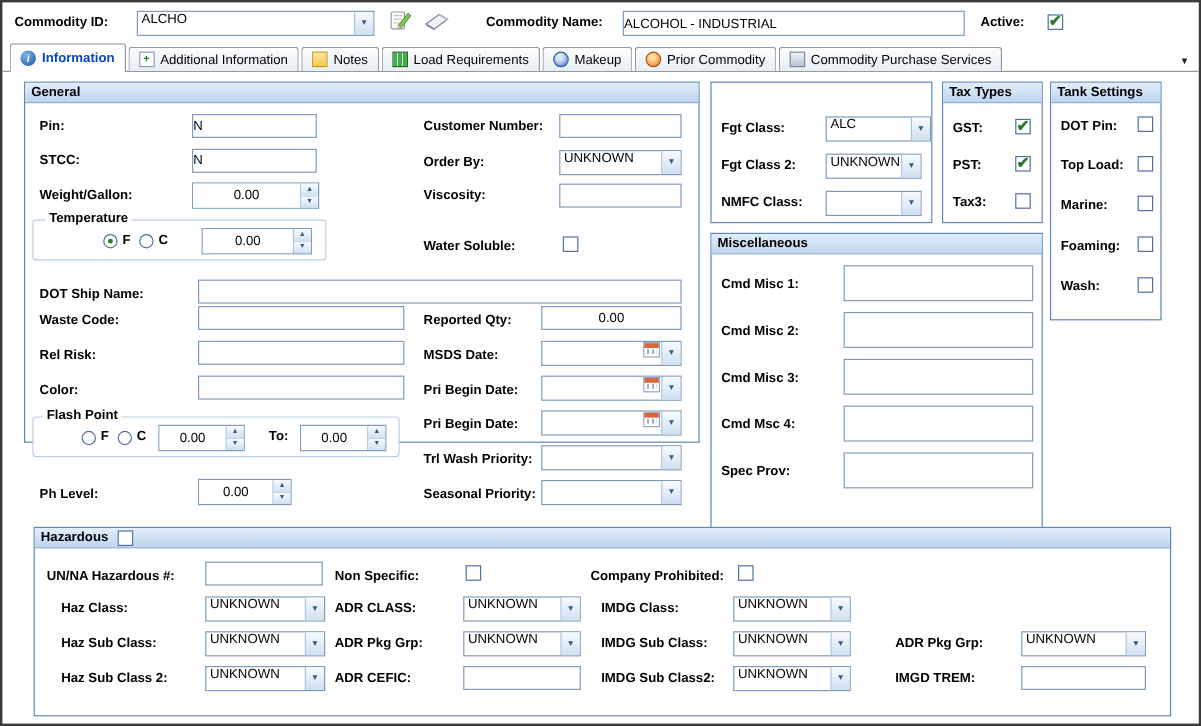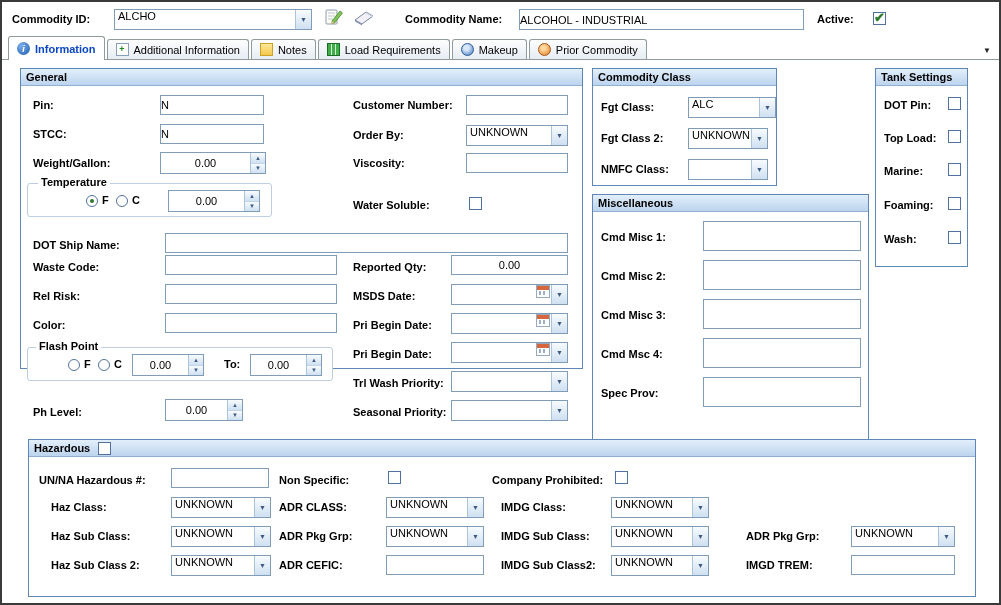--- a/index.html
+++ b/index.html
@@ -160,20 +160,24 @@
       <span class="ticon ti-load"></span>
       <span>Load Requirements</span>
     </div>
     <div class="tab">
       <span class="ticon ti-makeup"></span>
       <span>Makeup</span>
     </div>
     <div class="tab">
       <span class="ticon ti-prior"></span>
       <span>Prior Commodity</span>
+    </div>
+    <div class="tab">
+      <span class="ticon ti-cps"></span>
+      <span>Commodity Purchase Services</span>
     </div>
   </div>
   <span class="tab-overflow">▼</span>
 
   <div class="grp" style="left:18px;top:66px;width:563px;height:301px">
     <div class="grp-h">
       <span>General</span>
     </div>
 
     <span class="lbl" style="left:12px;top:30px">Pin:</span>
@@ -287,40 +291,48 @@
       </span>
     </div>
     <span class="lbl" style="left:332px;top:337px">Seasonal Priority:</span>
     <div class="combo" style="left:430px;top:331px;width:117px">
       <span class="val"></span>
       <span class="cbtn">▼</span>
     </div>
   </div>
 
   <div class="grp" style="left:590px;top:66px;width:185px;height:118px">
-    <div class="grp-h">
-      <span>Commodity Class</span>
-    </div>
     <span class="lbl" style="left:8px;top:32px">Fgt Class:</span>
     <div class="combo" style="left:95px;top:28px;width:88px">
       <span class="val">ALC</span>
       <span class="cbtn">▼</span>
     </div>
     <span class="lbl" style="left:8px;top:63px">Fgt Class 2:</span>
     <div class="combo" style="left:95px;top:59px;width:80px">
       <span class="val">UNKNOWN</span>
       <span class="cbtn">▼</span>
     </div>
     <span class="lbl" style="left:8px;top:94px">NMFC Class:</span>
     <div class="combo" style="left:95px;top:90px;width:80px">
       <span class="val"></span>
       <span class="cbtn">▼</span>
     </div>
   </div>
 
+  <div class="grp" style="left:783px;top:66px;width:84px;height:118px">
+    <div class="grp-h">
+      <span>Tax Types</span>
+    </div>
+    <span class="lbl" style="left:8px;top:32px">GST:</span>
+    <span class="chk checked" style="left:60px;top:30px"></span>
+    <span class="lbl" style="left:8px;top:63px">PST:</span>
+    <span class="chk checked" style="left:60px;top:61px"></span>
+    <span class="lbl" style="left:8px;top:94px">Tax3:</span>
+    <span class="chk" style="left:60px;top:92px"></span>
+  </div>
 
   <div class="grp" style="left:873px;top:66px;width:93px;height:199px">
     <div class="grp-h">
       <span>Tank Settings</span>
     </div>
     <span class="lbl" style="left:8px;top:30px">DOT Pin:</span>
     <span class="chk" style="left:72px;top:28px"></span>
     <span class="lbl" style="left:8px;top:63px">Top Load:</span>
     <span class="chk" style="left:72px;top:61px"></span>
     <span class="lbl" style="left:8px;top:96px">Marine:</span>

